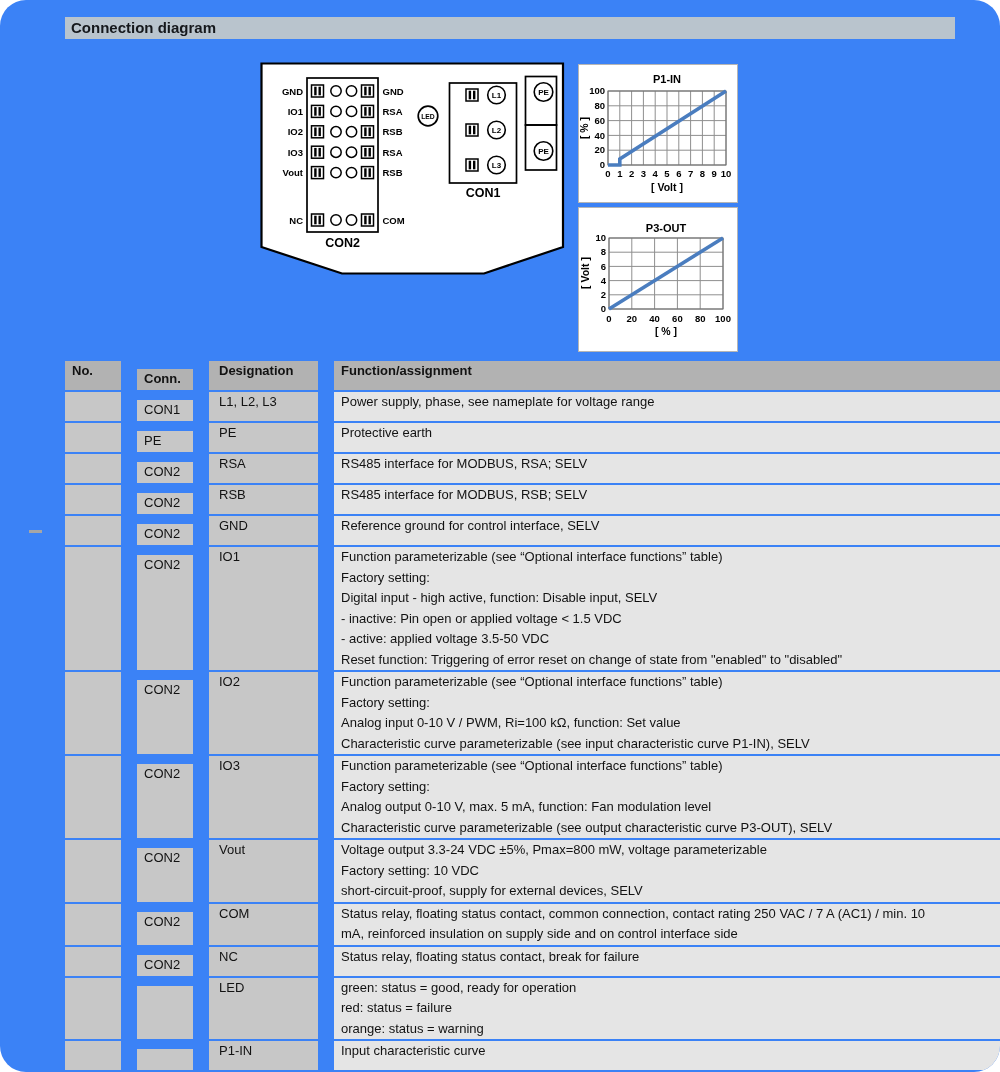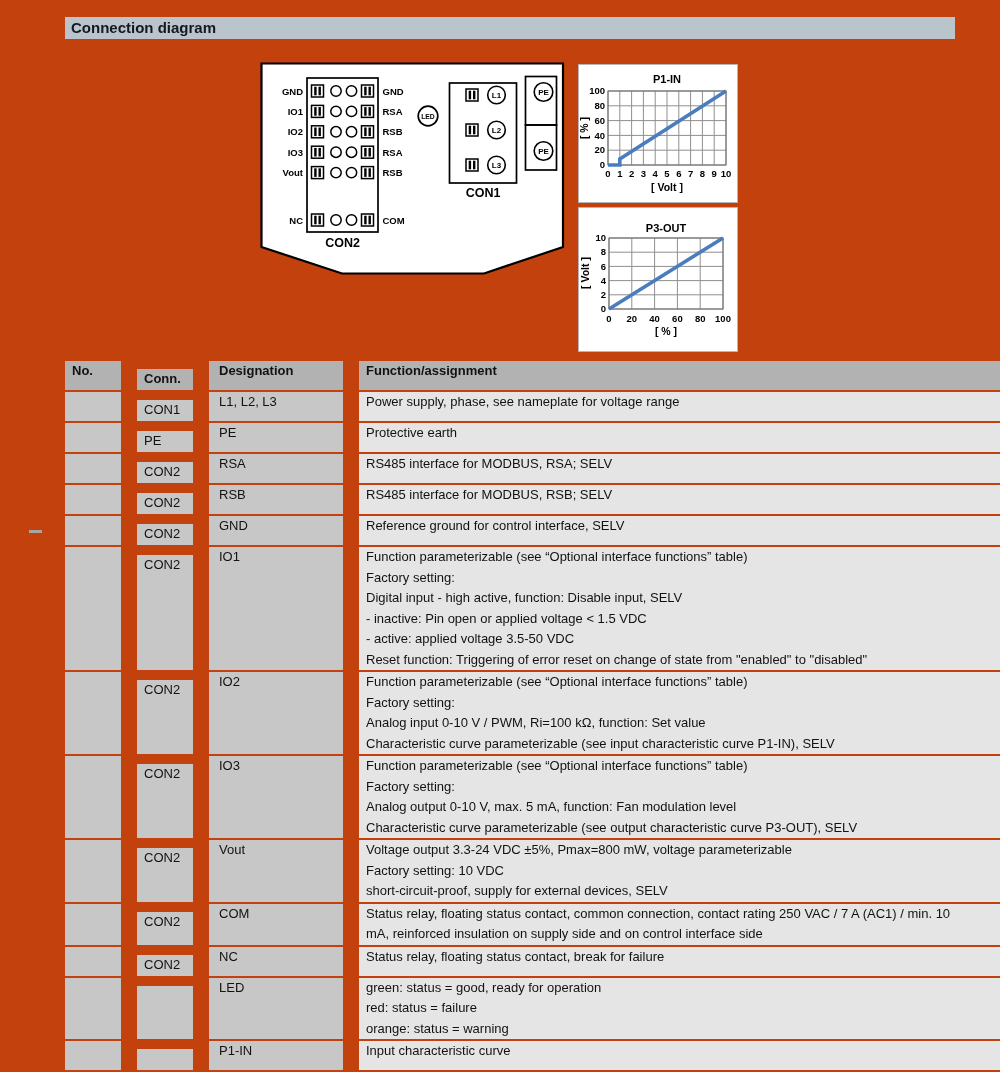--- a/index.html
+++ b/index.html
@@ -1,17 +1,17 @@
 <!DOCTYPE html>
 <html><head>
 <meta charset="utf-8">
 <style>
   html,body{margin:0;padding:0;background:#fff;}
-  .page{position:relative;width:1000px;height:1072px;background:#c2410c;
-        font-family:"Liberation Sans",sans-serif;color:#121212;overflow:hidden;}
+  .page{position:relative;width:1000px;height:1072px;background:#3b82f6;
+        font-family:"Liberation Sans",sans-serif;color:#121212;overflow:hidden;border-radius:26px;}
 
   
   .titlebar{position:absolute;left:65px;top:17px;width:890px;height:22px;
             background:#b9c4cd;font-weight:bold;font-size:15px;line-height:22px;
             padding-left:6px;box-sizing:border-box;color:#15181c;}
 
   
   .device{position:absolute;left:260px;top:62px;width:305px;height:213px;}
 
   
@@ -19,21 +19,21 @@
   #chart1{left:578px;top:64px;width:160px;height:139px;}
   #chart2{left:578px;top:207px;width:160px;height:145px;}
 
   .margin-dash{position:absolute;left:29px;top:530px;width:13px;height:3px;background:#a6a6a6;}
 
   
   .ctable{position:absolute;left:65px;top:361px;width:890px;}
   .trow{display:flex;column-gap:16px;margin-bottom:2px;}
   .cell{box-sizing:border-box;padding:0 7px;font-size:13px;line-height:20.5px;
         min-height:21px;flex:none;}
-  .c1{width:56px;}.c2{width:56px;margin-top:8px;}.c3{width:134px;padding-left:10px;}.c4{width:714px;}
+  .c1{width:56px;}.c2{width:56px;margin-top:8px;}.c3{width:109px;padding-left:10px;}.c4{width:714px;}
   .thead .cell{background:#b2b2b2;font-weight:bold;}
   .tbody .c1,.tbody .c2,.tbody .c3{background:#c7c7c7;}
   .tbody .c4{background:#e5e5e5;}
   .fline{white-space:normal;}
 
   svg text{font-family:"Liberation Sans",sans-serif;fill:#000;}
   .dg-label{font-size:9.5px;font-weight:bold;}
   .dg-title{font-size:12.5px;font-weight:bold;}
   .led-text{font-size:6.8px;font-weight:bold;}
   .pin-text{font-size:8px;font-weight:bold;}

